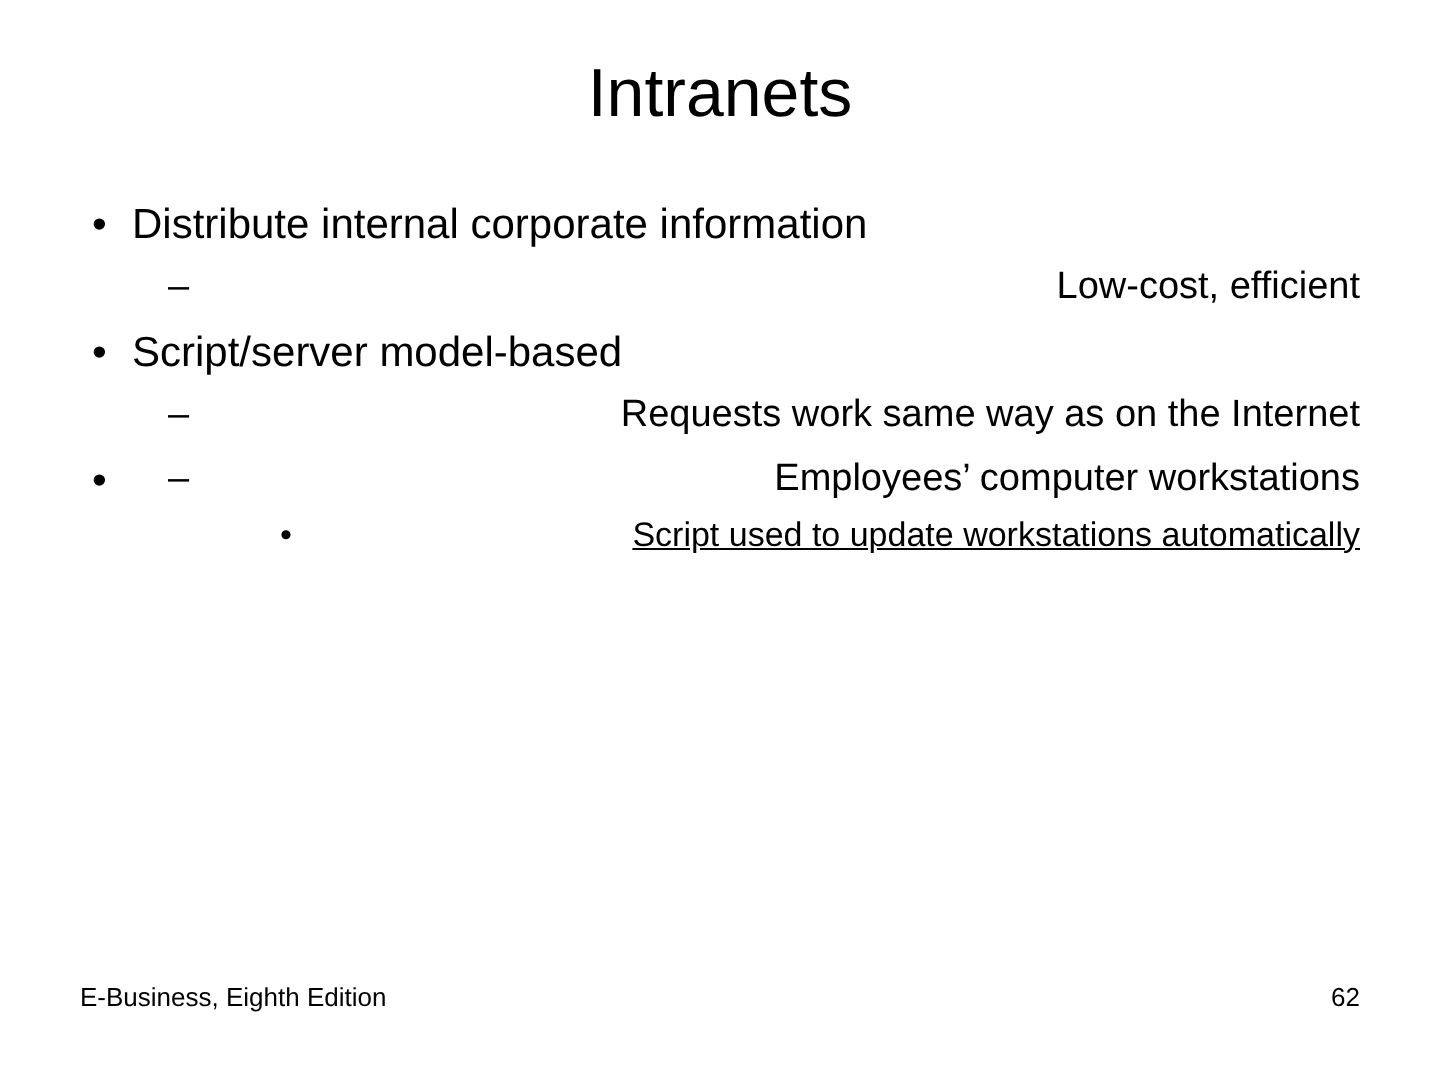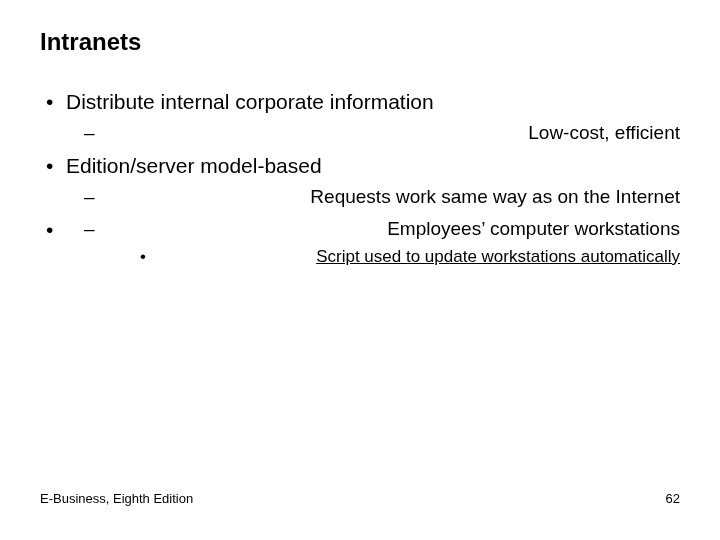--- a/index.html
+++ b/index.html
@@ -6,22 +6,23 @@
   body {
     width: 720px;
     height: 540px;
     background: #ffffff;
     font-family: Arial, Helvetica, sans-serif;
     color: #000;
     position: relative;
     padding: 28px 40px 0 40px;
   }
   .title {
-    font-size: 24px;
-    font-weight: 700;
+    text-align: center;
+    font-size: 34px;
+    font-weight: 400;
     margin-bottom: 32px;
   }
   ul.level1 {
     list-style: none;
     font-size: 21px;
   }
   ul.level1 > li {
     position: relative;
     padding-left: 26px;
     margin-bottom: 6px;
@@ -86,21 +87,21 @@
 <ul class="level1">
   <li>
     <span>Distribute internal corporate information</span>
     <ul class="level2">
       <li>
         <span>Low-cost, efficient</span>
       </li>
     </ul>
   </li>
   <li>
-    <span>Edition/server model-based</span>
+    <span>Script/server model-based</span>
     <ul class="level2">
       <li>
         <span>Requests work same way as on the Internet</span>
       </li>
     </ul>
   </li>
   <li>
     <ul class="level2">
       <li>
         <span>Employees’ computer workstations</span>

